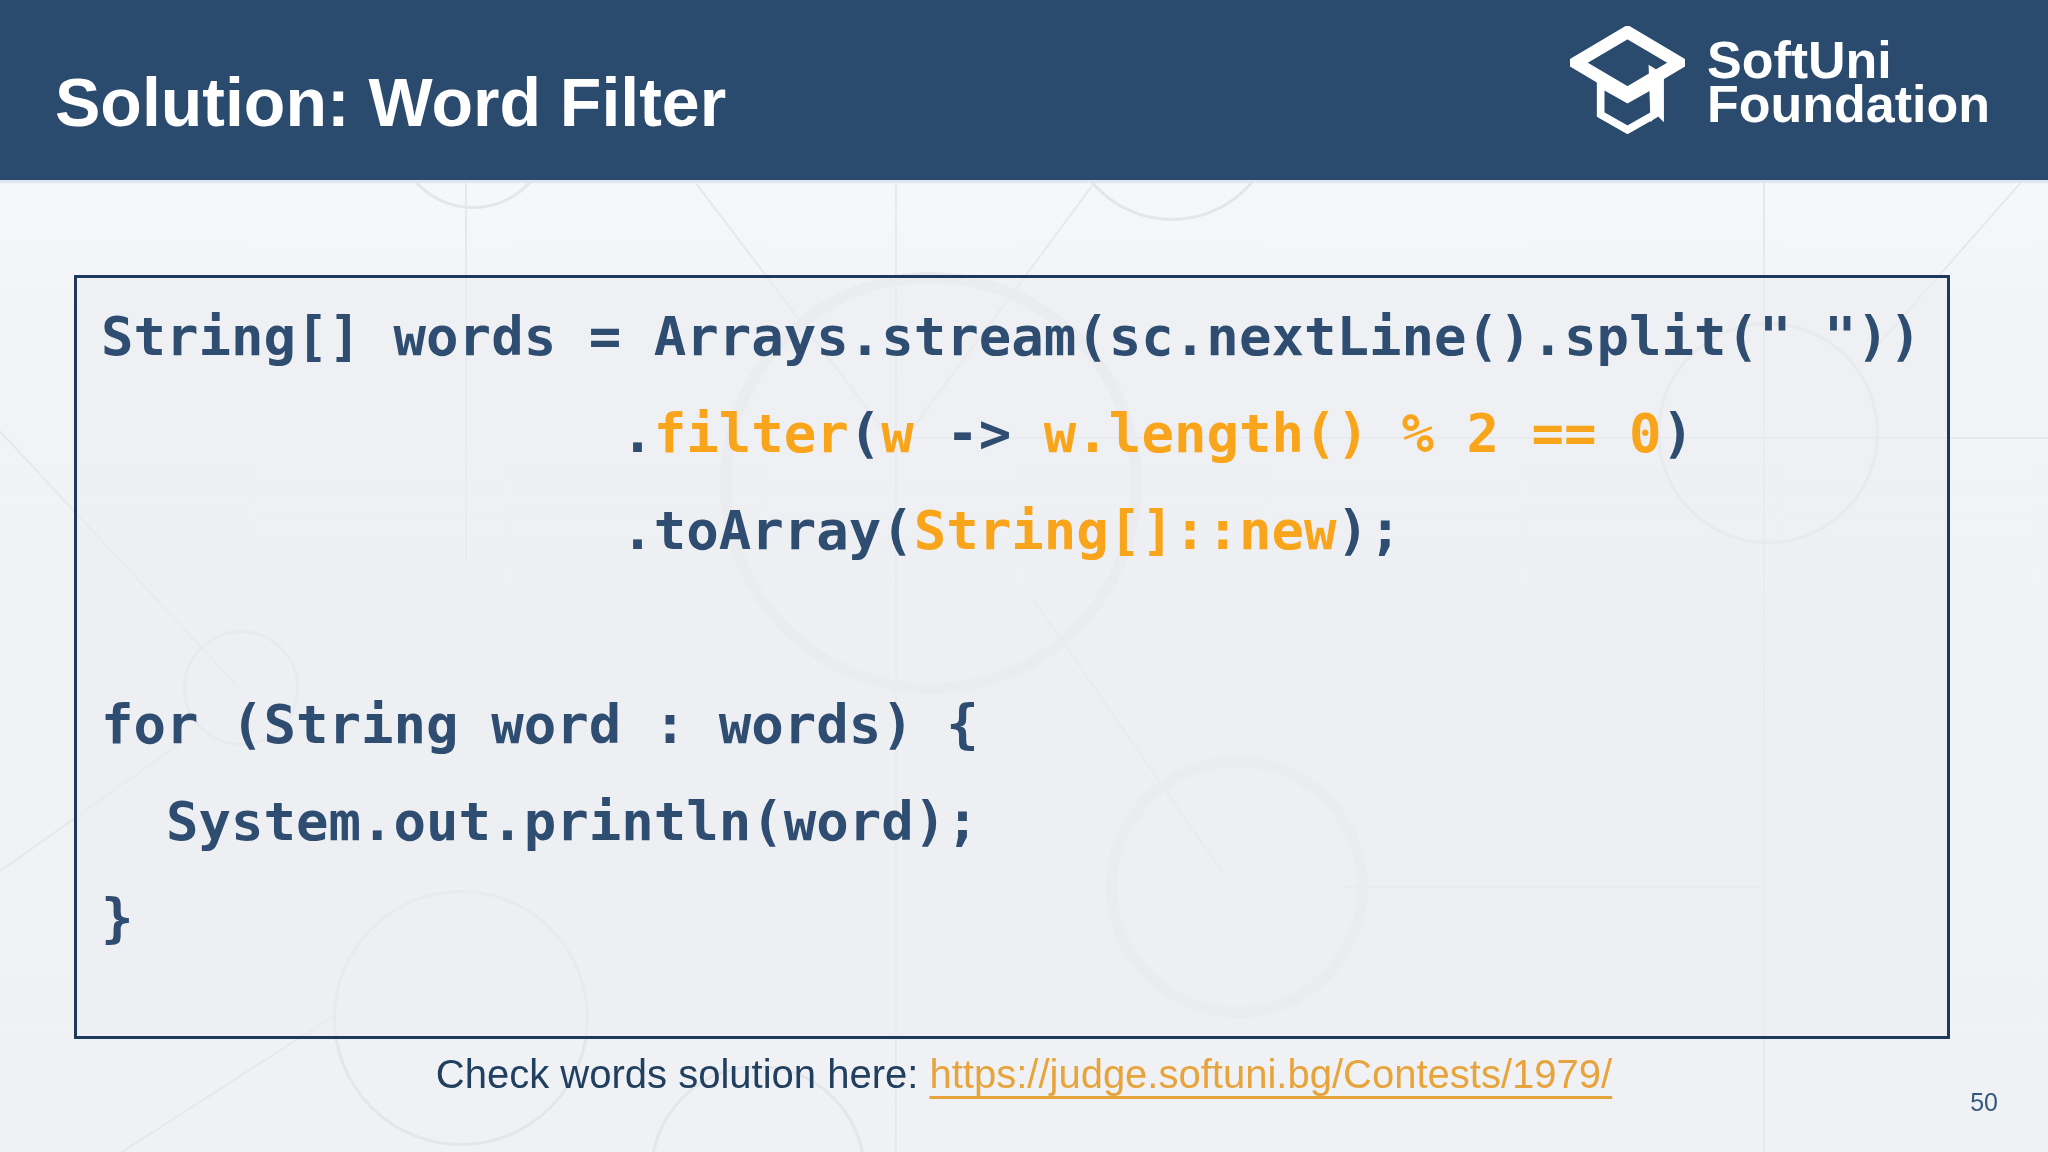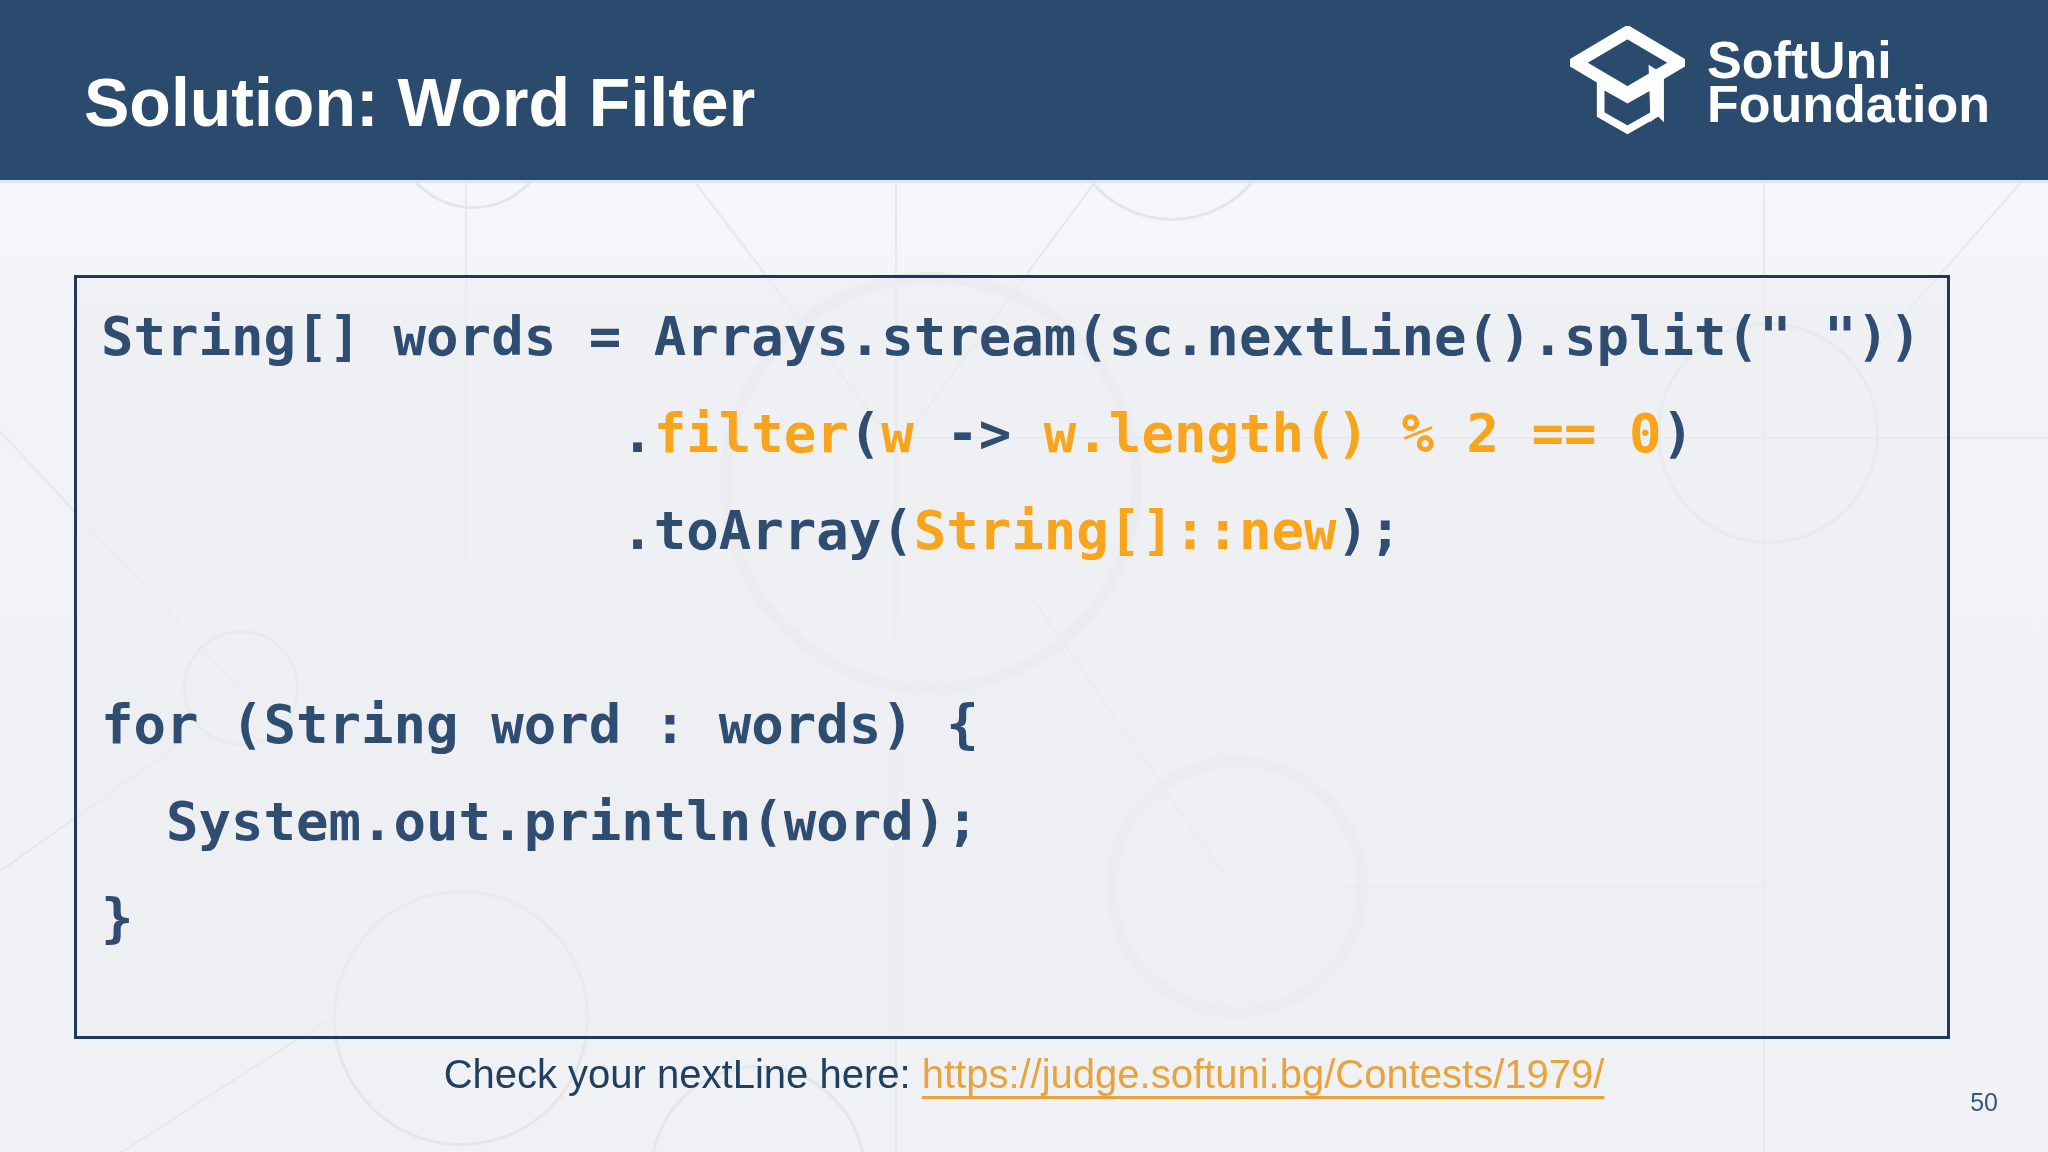--- a/index.html
+++ b/index.html
@@ -18,21 +18,21 @@
   
   .header{
     position:absolute;left:0;top:0;width:2048px;height:183px;
     background:#2a4a6e;z-index:3;
     border-bottom:3px solid #dde7f1;
     box-sizing:border-box;
   }
   .title{
     position:absolute;left:55px;top:0;height:204px;
     display:flex;align-items:center;
-    color:#ffffff;font-size:68px;font-weight:bold;letter-spacing:0px;margin-left:29px;
+    color:#ffffff;font-size:68px;font-weight:bold;letter-spacing:0px;
   }
   .logo{position:absolute;right:58px;top:26px;display:flex;align-items:center;gap:22px;}
   .logo-text{color:#ffffff;font-weight:bold;font-size:52px;line-height:44px;}
   
   .code-box{
     position:absolute;left:74px;top:275px;width:1876px;height:764px;
     box-sizing:border-box;
     border:3px solid #1d3a5c;
     background:rgba(235,237,241,0.55);
     z-index:1;
@@ -102,18 +102,18 @@
         <span>Foundation</span>
       </span>
     </div>
   </div>
 
   <div class="code-box">
     <pre class="code"><div class="code-line"><span class="c-navy">String[] words = Arrays.stream(sc.nextLine().split(" "))</span></div><div class="code-line"><span class="c-navy">                </span><span class="c-navy">.</span><span class="c-orange">filter</span><span class="c-navy">(</span><span class="c-orange">w</span><span class="c-navy"> -&gt; </span><span class="c-orange">w.length() % 2 == 0</span><span class="c-navy">)</span></div><div class="code-line"><span class="c-navy">                .toArray(</span><span class="c-orange">String[]::new</span><span class="c-navy">);</span></div><div class="code-line"><span class="c-navy"> </span></div><div class="code-line"><span class="c-navy">for (String word : words) {</span></div><div class="code-line"><span class="c-navy">  System.out.println(word);</span></div><div class="code-line"><span class="c-navy">}</span></div></pre>
   </div>
 
   <div class="footer">
-    <span>Check your nextLine here: </span><a href="#">https://judge.softuni.bg/Contests/1979/</a>
+    <span>Check words solution here: </span><a href="#">https://judge.softuni.bg/Contests/1979/</a>
   </div>
 
   <div class="page-num">50</div>
 
 </div>
 
 </body></html>

